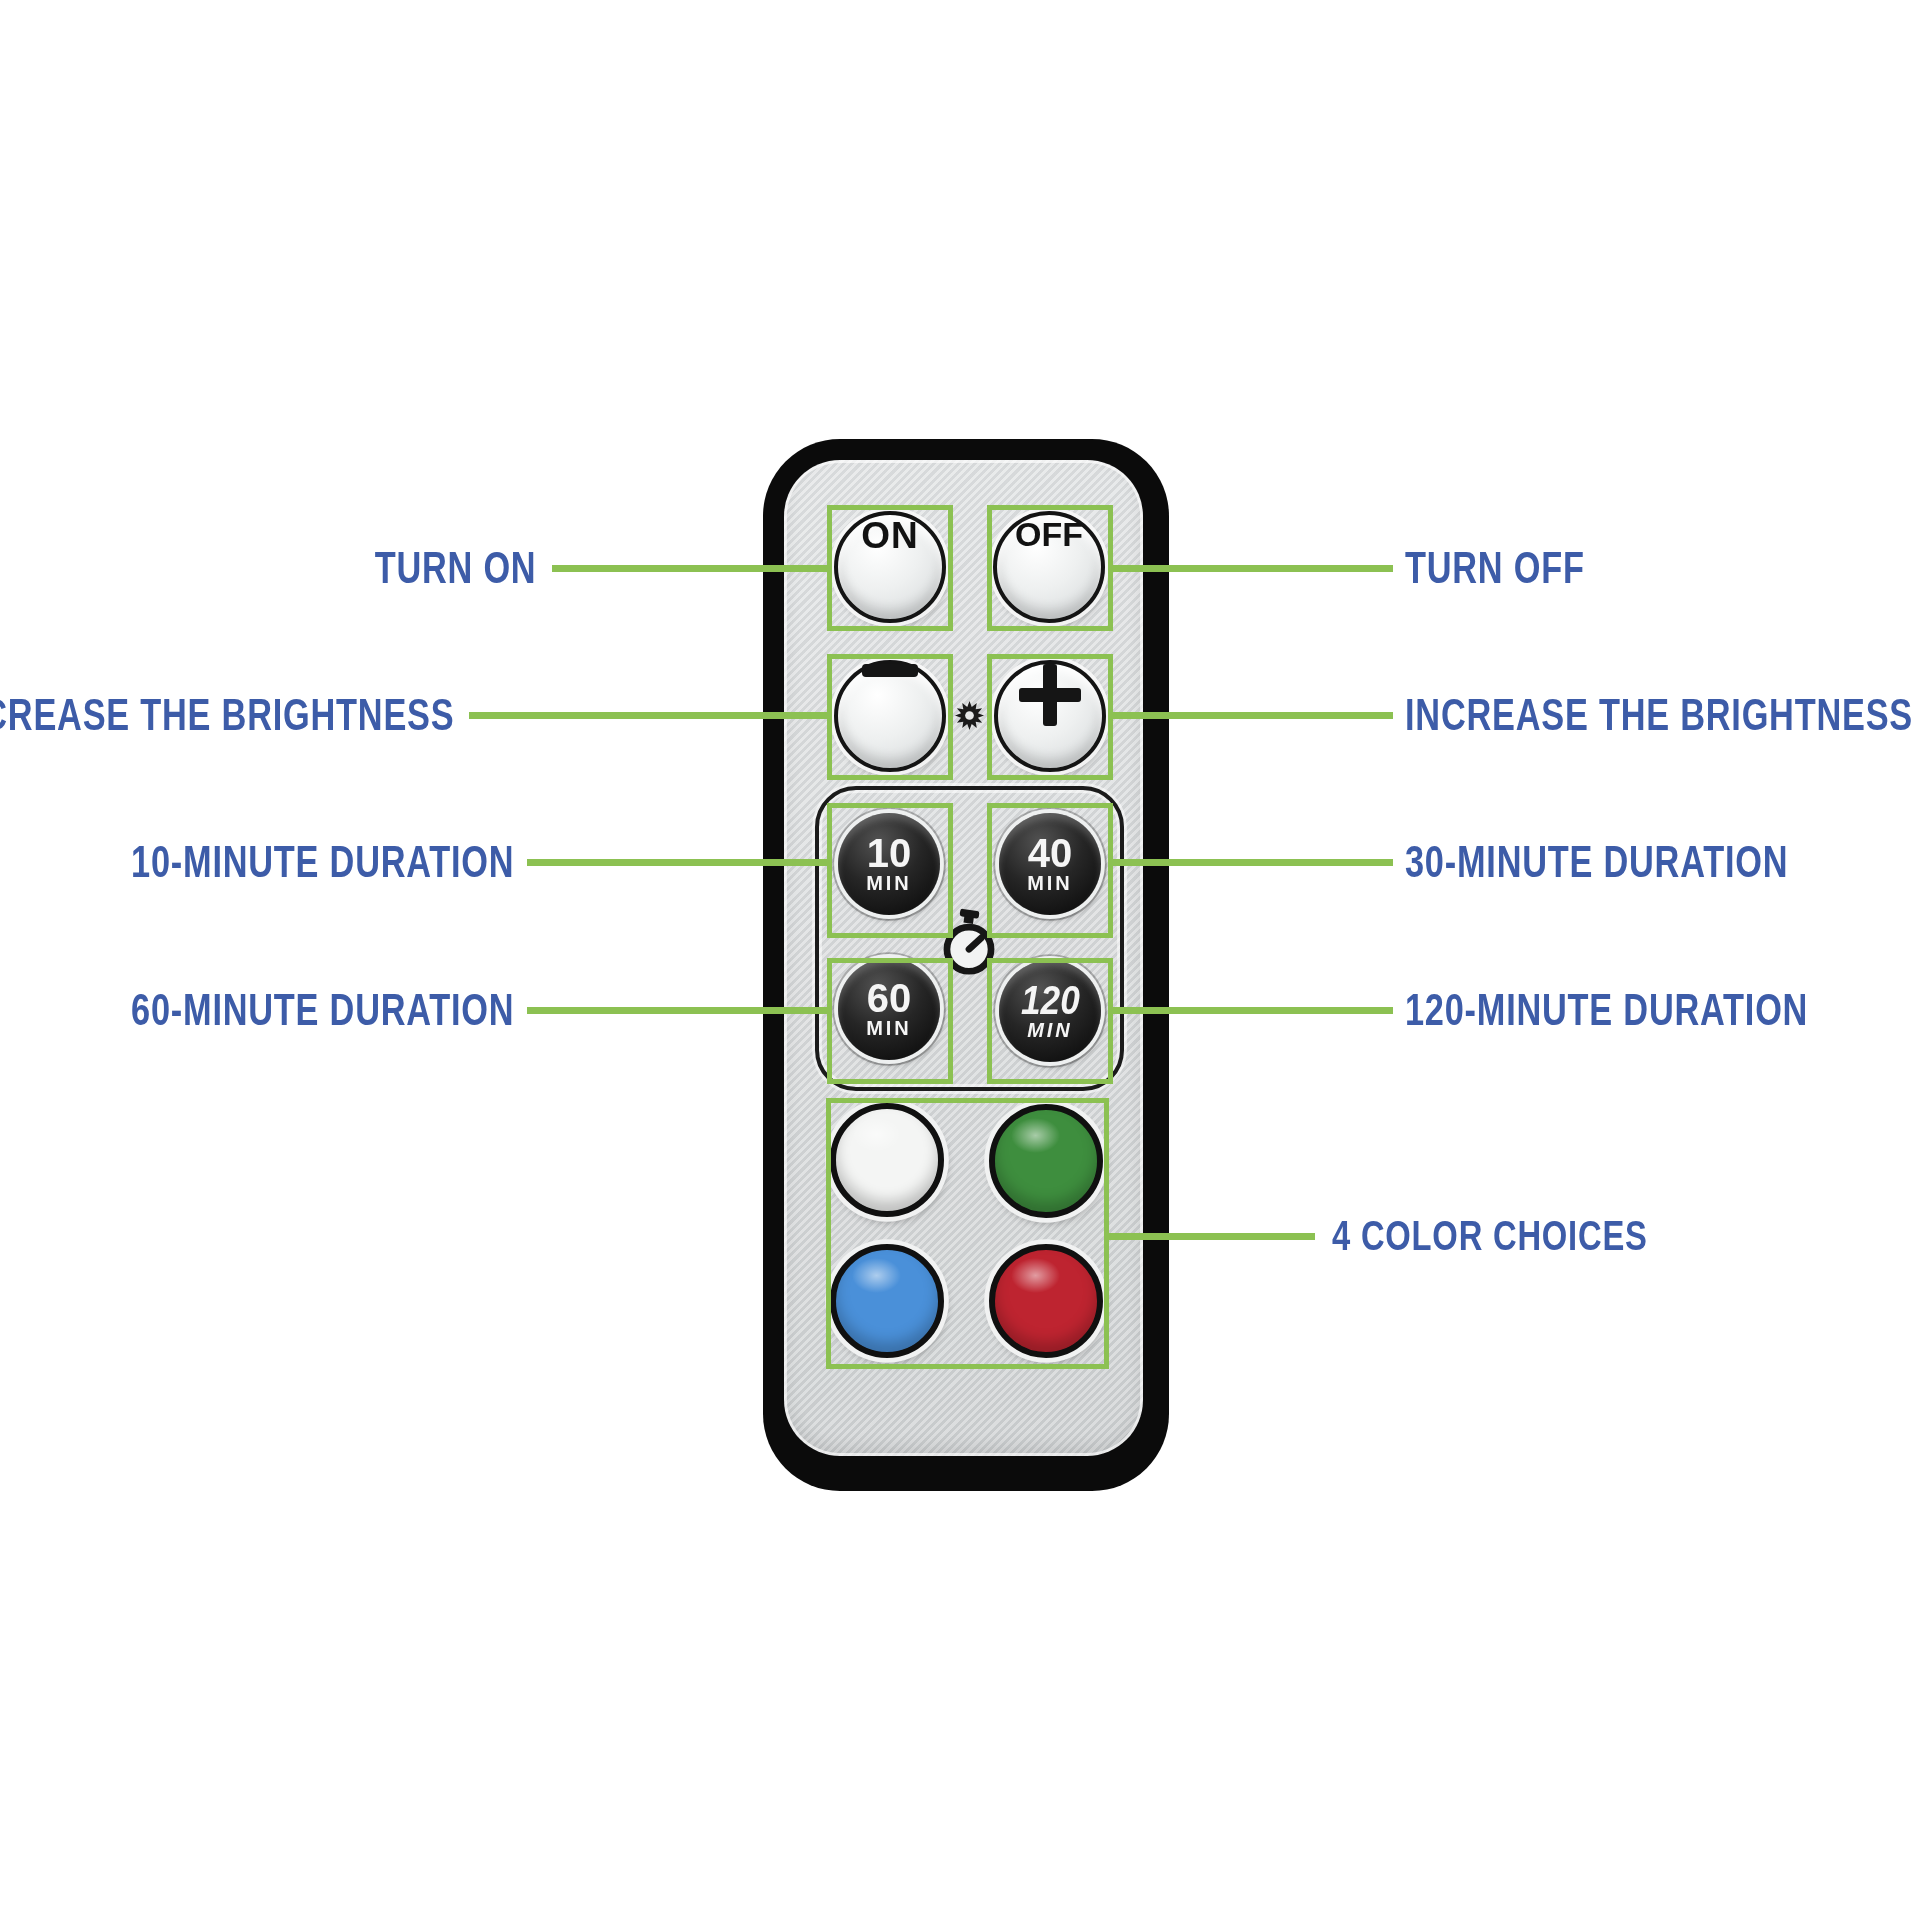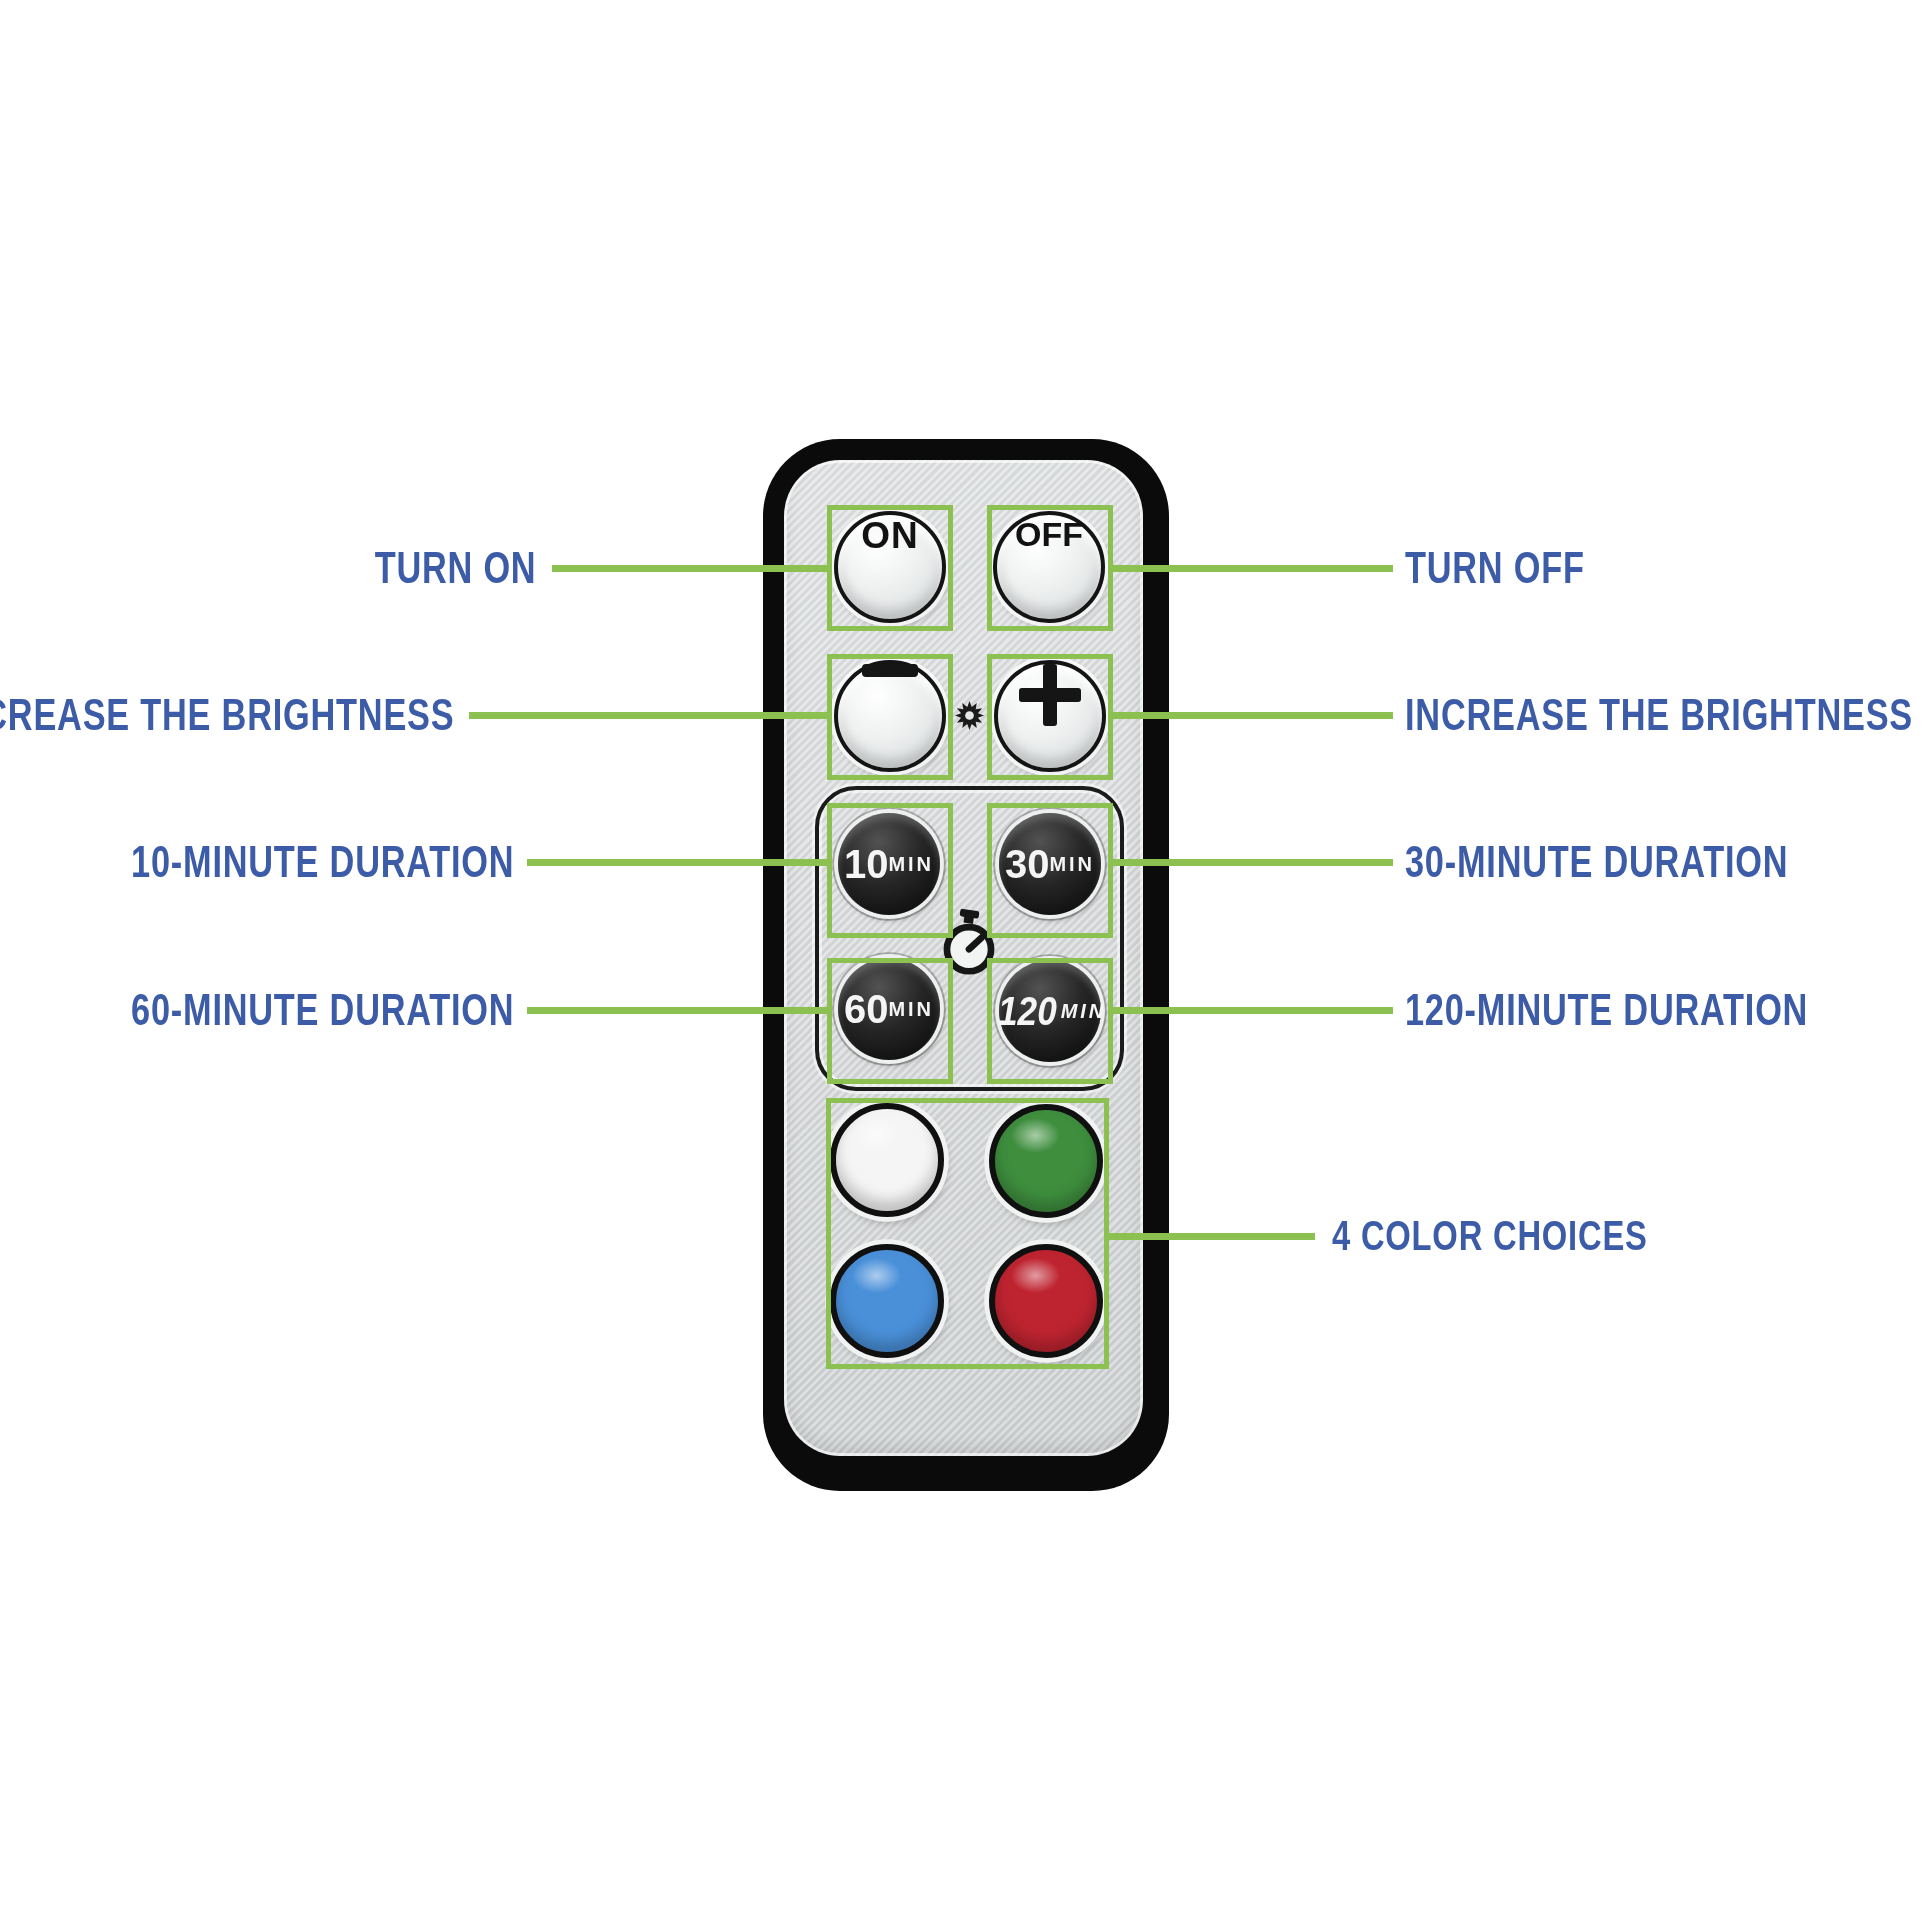--- a/index.html
+++ b/index.html
@@ -94,21 +94,21 @@
     box-sizing:border-box;border:4.8px solid #1b1b1b;border-radius:41px;
     box-shadow:0 0 0 2.9px rgba(255,255,255,0.55), inset 0 0 0 2.9px rgba(255,255,255,0.55);
   }
 
   
   .btn-timer{
     position:absolute;box-sizing:border-box;width:102px;height:102px;border-radius:50%;
     background:radial-gradient(circle at 40% 28%, #525252 0%, #262626 45%, #0e0e0e 85%);
     box-shadow:0 0 0 3.9px #eef0f0, 0 0 0 5.8px rgba(0,0,0,0.25), 1.9px 3.9px 6.8px rgba(0,0,0,0.35),
                inset 0 5.8px 7.7px rgba(255,255,255,0.22);
-    display:flex;flex-direction:row;align-items:center;justify-content:center;
+    display:flex;flex-direction:column;align-items:center;justify-content:center;
     color:#f5f5f5;font-weight:bold;
   }
   .btn-timer .t-val{font-size:40px;line-height:39px;letter-spacing:0;}
   .btn-timer .t-unit{font-size:20px;line-height:21px;letter-spacing:2.9px;}
   .btn-t10{left:75px;top:374px;}
   .btn-t30{left:236px;top:374px;}
   .btn-t60{left:75px;top:519px;}
   .btn-t120{left:236px;top:521px;font-style:italic;}
   .btn-t120 .t-val{transform:scaleX(0.88);}
 
@@ -180,21 +180,21 @@
         </span>
     </div>
 
     <div class="timer-outline"></div>
 
     <div class="btn-timer btn-t10">
       <span class="t-val">10</span>
       <span class="t-unit">MIN</span>
     </div>
     <div class="btn-timer btn-t30">
-      <span class="t-val">30</span>
+      <span class="t-val">40</span>
       <span class="t-unit">MIN</span>
     </div>
     <svg class="stopwatch-icon" viewBox="0 0 60 74">
       <g transform="rotate(8 30 12)">
         <rect x="20" y="4" width="20" height="8" rx="2.5" fill="#161616"></rect>
         <rect x="25" y="11" width="10" height="7" fill="#161616"></rect>
       </g>
       <circle cx="30" cy="45" r="23" fill="#f2f3f3" stroke="#161616" stroke-width="7"></circle>
       <line x1="30" y1="45" x2="43" y2="33" stroke="#161616" stroke-width="7" stroke-linecap="round"></line>
     </svg>

